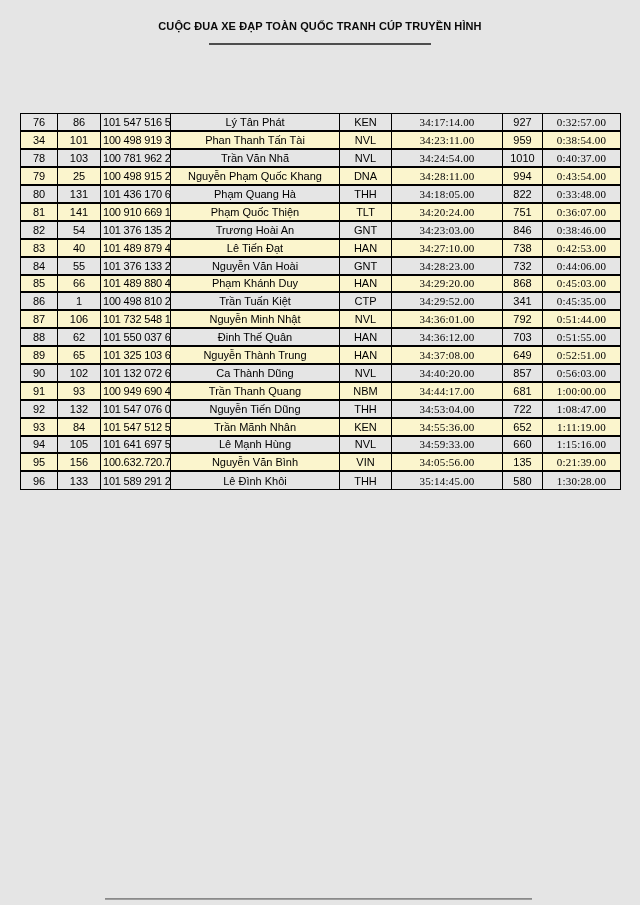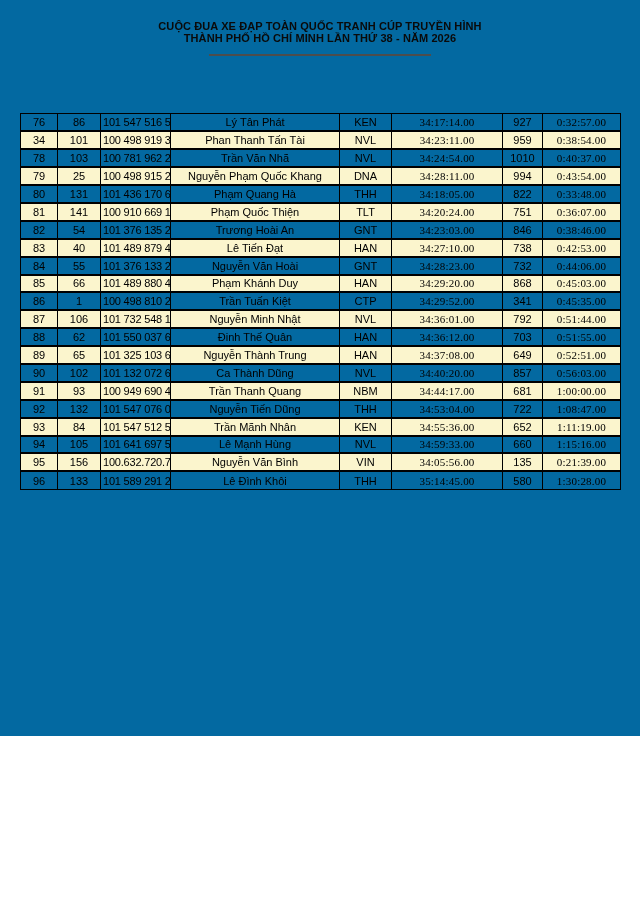--- a/index.html
+++ b/index.html
@@ -12,22 +12,22 @@
   html, body { background: #ffffff; }
   body {
     width: 640px;
     height: 905px;
     font-family: "Liberation Sans", "DejaVu Sans", sans-serif;
     color: #000;
   }
   .page {
     position: relative;
     width: 640px;
-    height: 736px;
-    background: #0369a1;
+    height: 905px;
+    background: #e5e5e5;
     overflow: hidden;
   }
   .header {
     padding-top: 21px;
     text-align: center;
     font-weight: bold;
     font-size: 11px;
     line-height: 11.5px;
     letter-spacing: 0.1px;
     color: #0a0a0a;
@@ -79,21 +79,20 @@
     border-top: 1px solid #8a8a8a;
   }
 </style>
 </head>
 <body>
 
 <div class="page">
 
   <div class="header">
     <div>CUỘC ĐUA XE ĐẠP TOÀN QUỐC TRANH CÚP TRUYỀN HÌNH</div>
-    <div>THÀNH PHỐ HỒ CHÍ MINH LẦN THỨ 38 - NĂM 2026</div>
     <div class="title-rule"></div>
   </div>
 
   <table class="results">
     <colgroup>
       <col style="width:37px">
       <col style="width:43px">
       <col style="width:70px">
       <col style="width:169px">
       <col style="width:52px">

